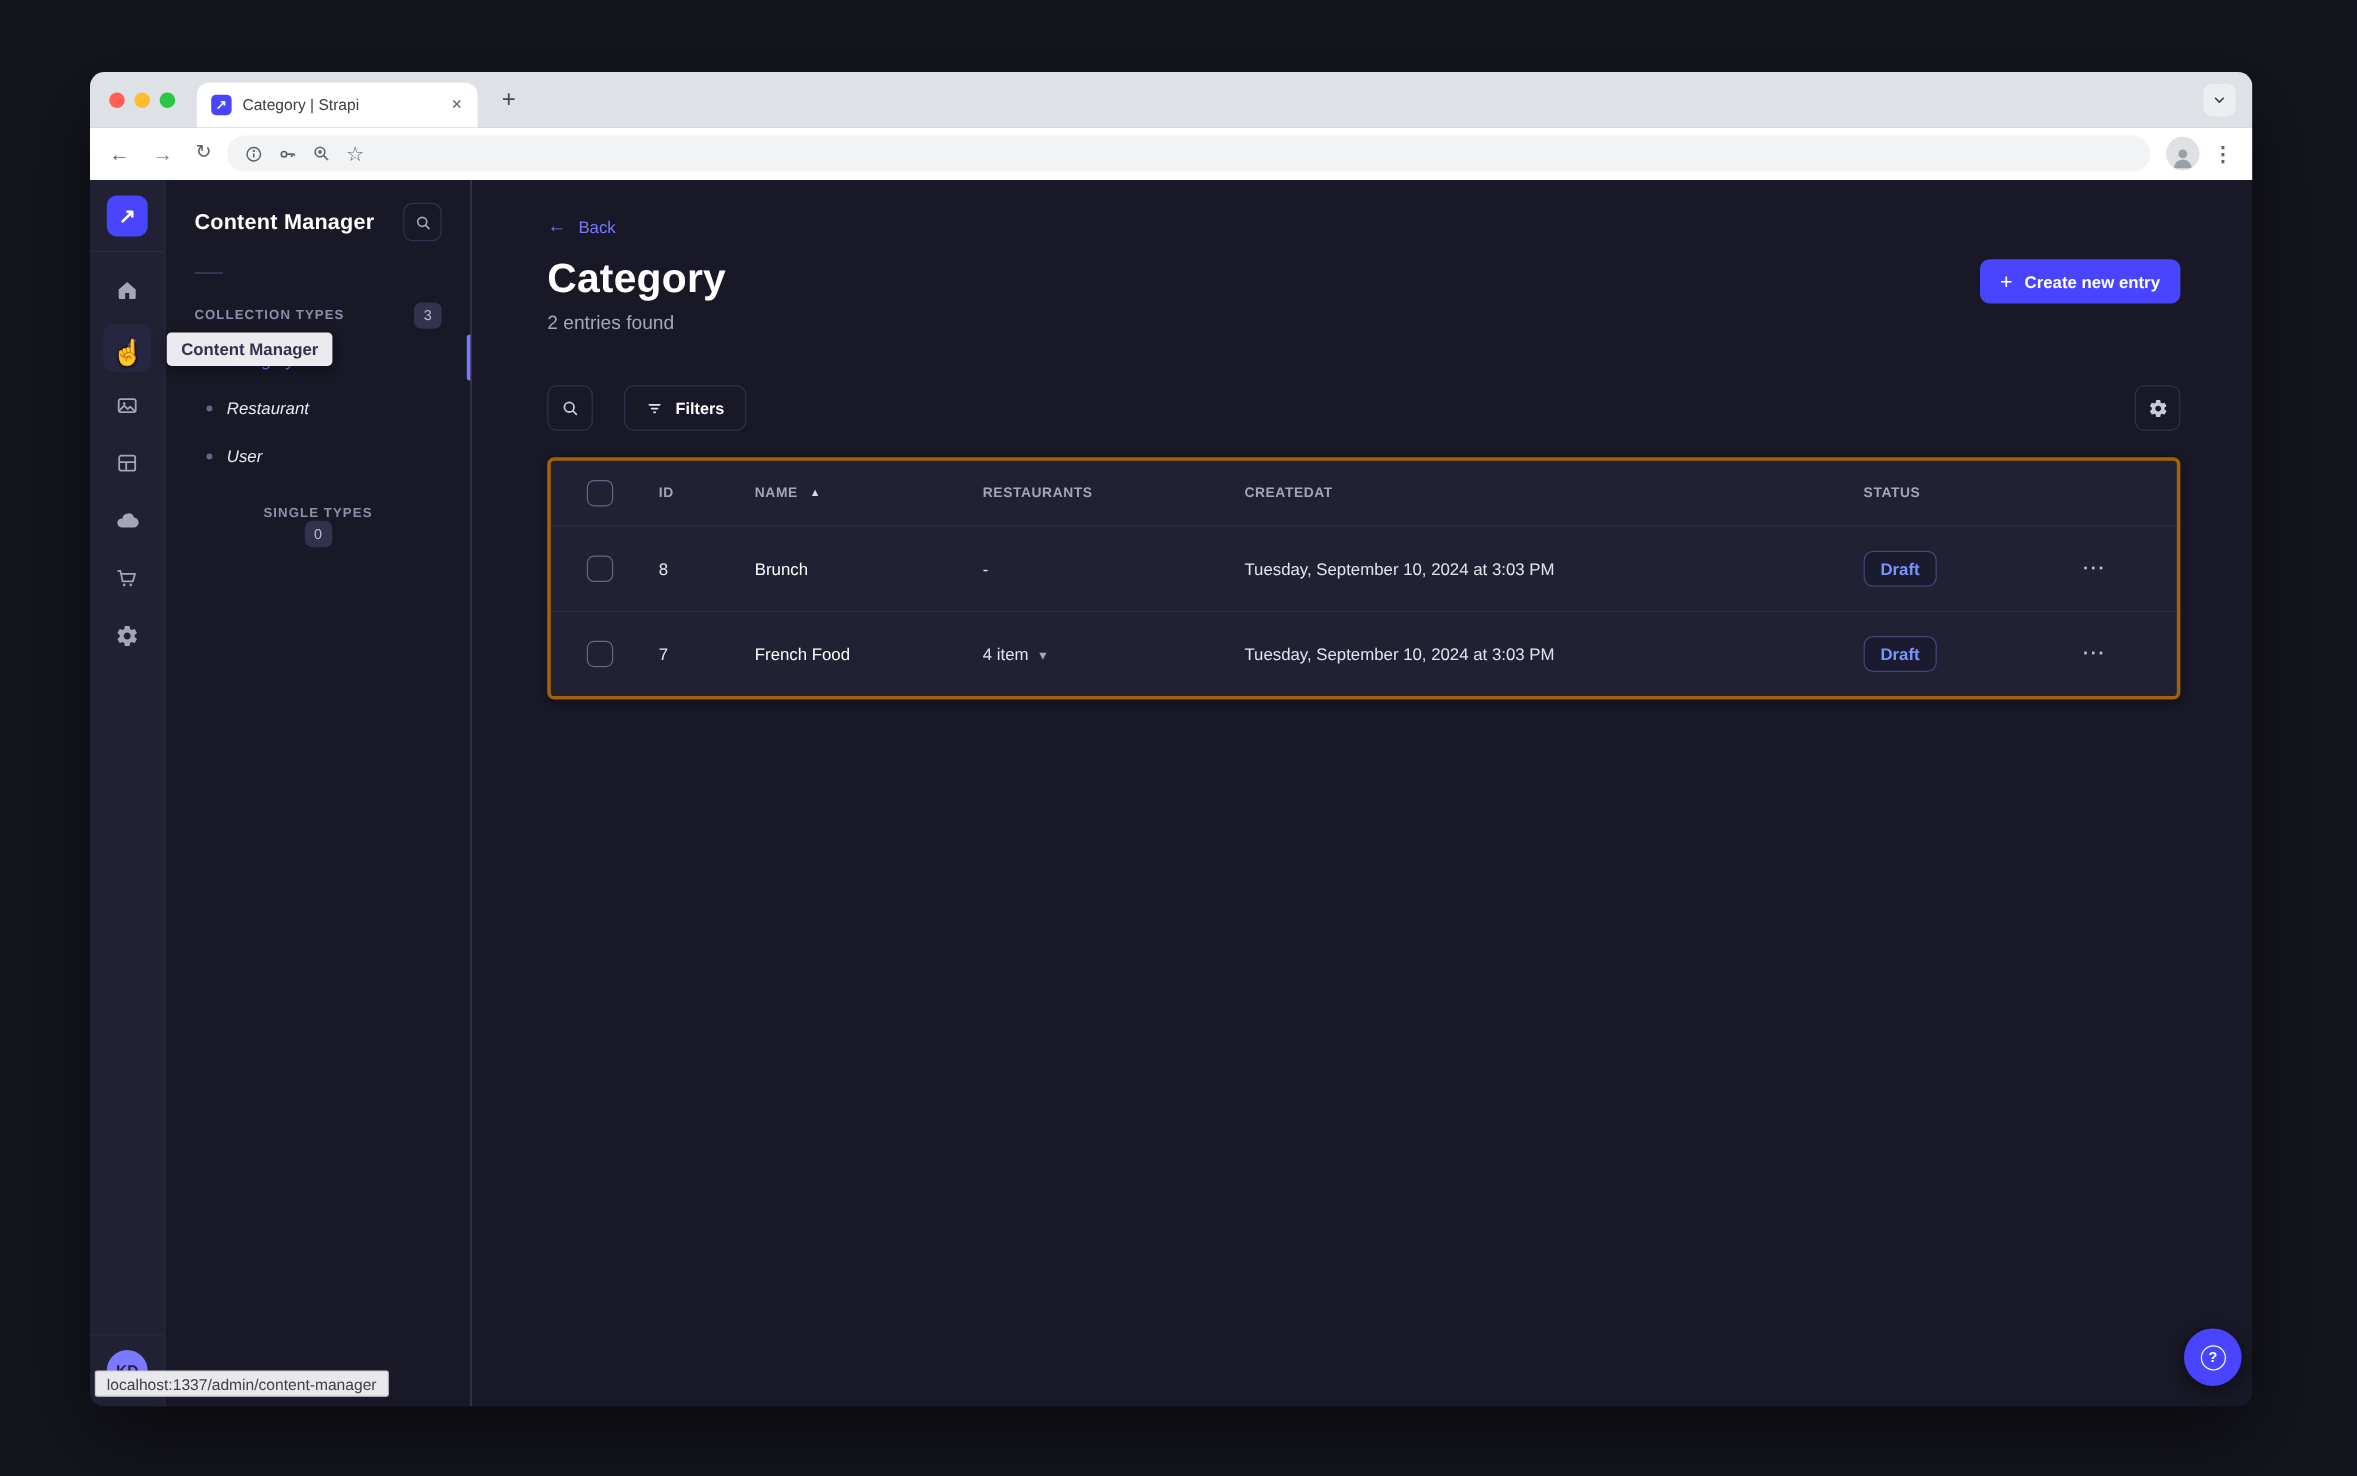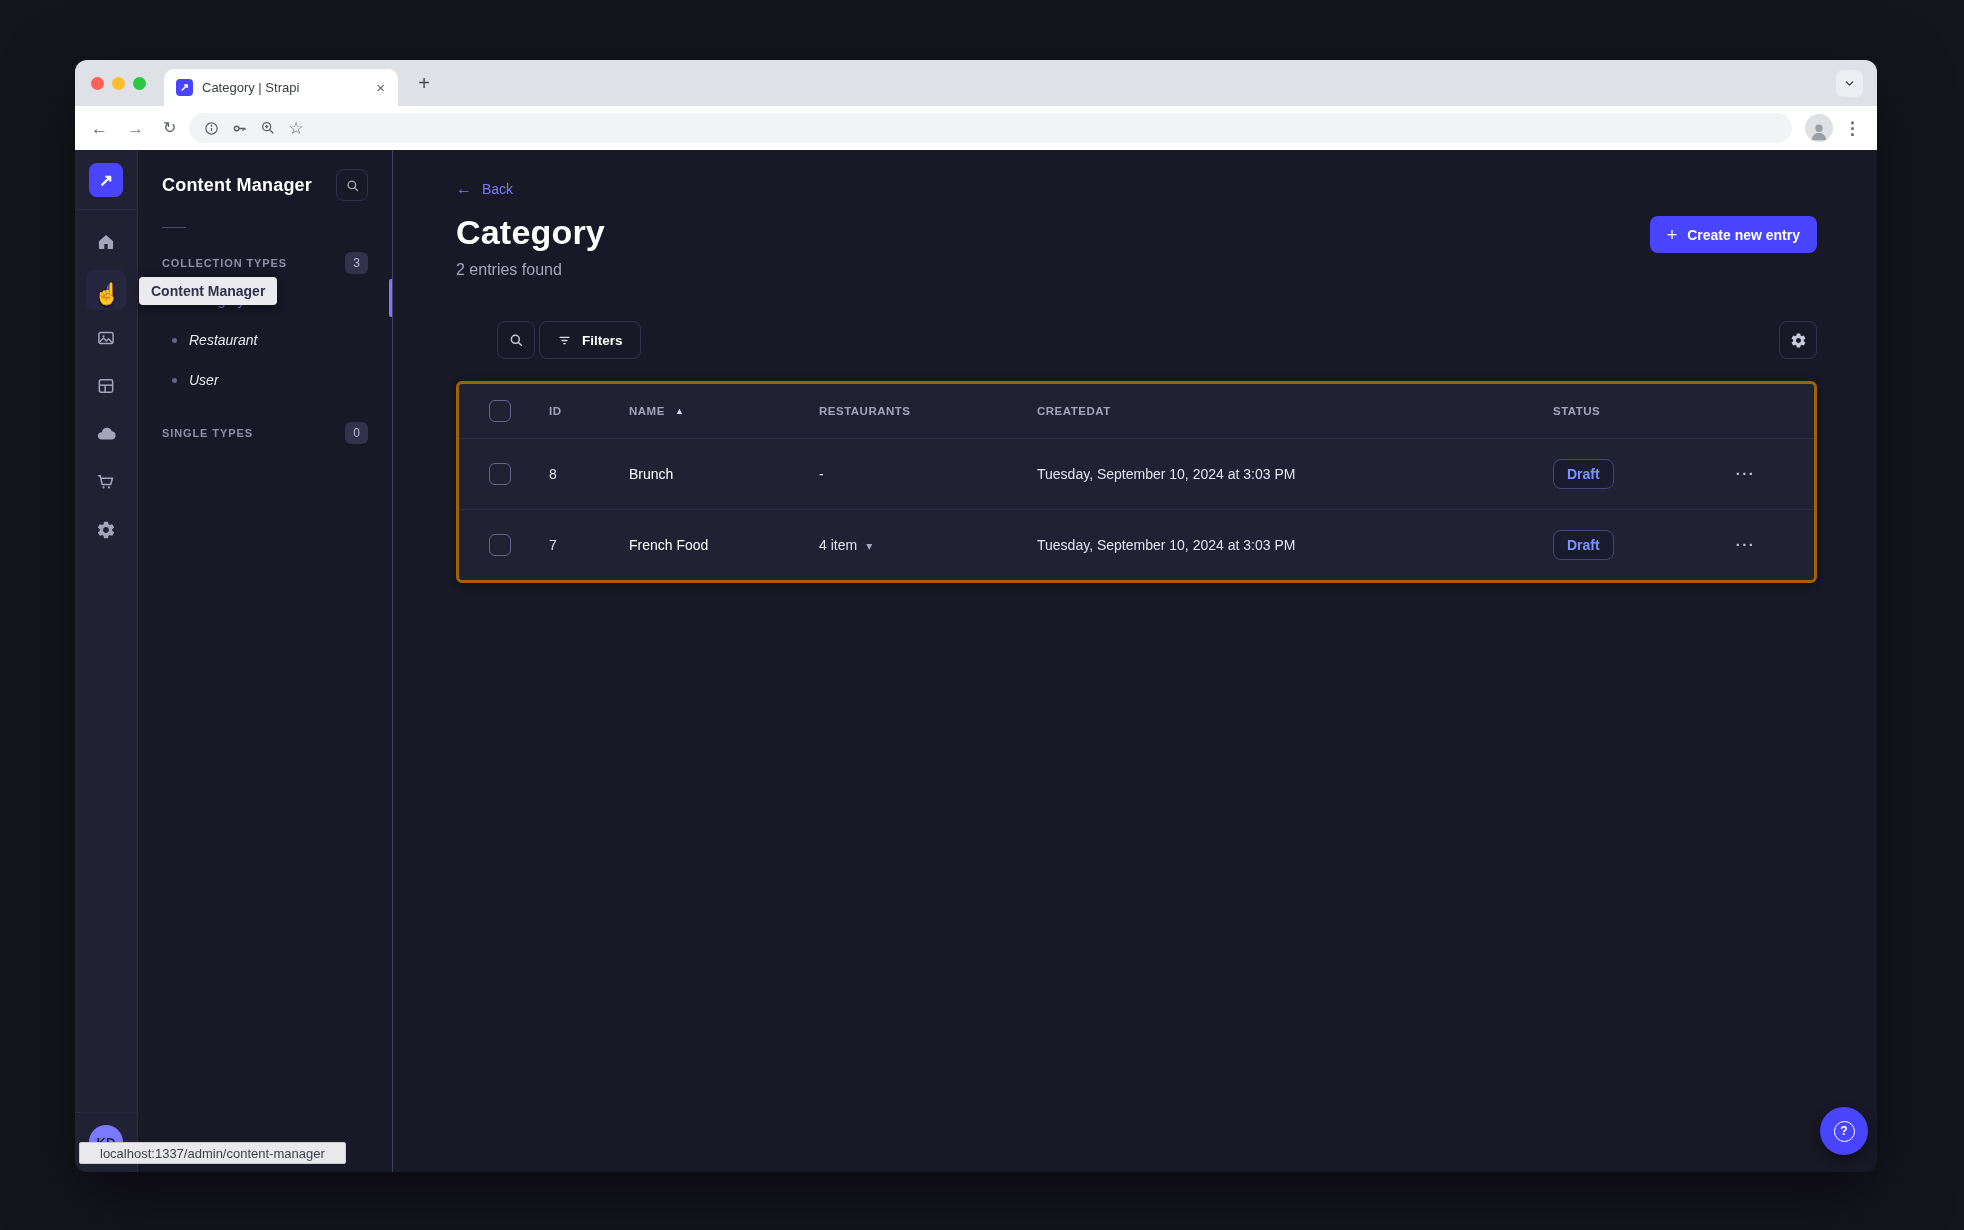--- a/index.html
+++ b/index.html
@@ -75,35 +75,35 @@
   .section-label { font-size:11px; font-weight:700; color:#8e8ea9; letter-spacing:.9px; }
   .section-badge { min-width:23px; height:22px; padding:0 5px; border-radius:6px; background:#32324d; color:#bcbcd2;
     font-size:12px; display:flex; align-items:center; justify-content:center; }
   .subnav ul { list-style:none; margin-top:6px;font-style:italic; }
   .subnav li { height:40px; display:flex; align-items:center; gap:12px; padding-left:10px; font-size:14px; color:#e8e8f0; }
   .subnav li .bullet { width:5px; height:5px; border-radius:50%; background:#666687; flex:none; }
   .subnav li.active { color:#7b79ff; }
   .subnav li.active .bullet { background:#7b79ff; }
   .subnav li.active::after { content:""; position:absolute; right:0; width:3px; height:38px; background:#7b79ff;
     border-radius:2px 0 0 2px; transform:translateY(-2px); }
-  .section-row.single { margin-top:22px; }
+  .section-row.single { margin-top:22px;flex-direction:column; }
 
   
   .content { flex:1; position:relative; padding:30px 60px 0 63px; min-width:0; }
   .back-row { display:inline-flex; align-items:center; gap:10px; color:#7b79ff; font-size:14px; }
   .back-arrow { font-size:16px; line-height:1; }
   .title-row { display:flex; align-items:flex-start; justify-content:space-between; margin-top:16px; }
   .page-title { font-size:34px; font-weight:700; color:#ffffff; letter-spacing:.2px; line-height:1.1; }
   .create-btn { height:37px; border:none; border-radius:8px; background:#4945ff; color:#fff; font-size:14px; font-weight:600;
     font-family:inherit; display:flex; align-items:center; gap:10px; padding:0 17px; margin-top:2px; }
   .create-btn .plus { font-size:18px; font-weight:400; line-height:1; }
   .subtitle { margin-top:8px; font-size:16px; color:#a5a5ba; }
 
   .filters-row { margin-top:42px; display:flex; align-items:center; justify-content:space-between; }
-  .filters-left { display:flex; align-items:center; gap:4px;margin-left:41px; }
+  .filters-left { display:flex; align-items:center; gap:26px; }
   .icon-btn { width:38px; height:38px; border-radius:8px; border:1px solid #32324d; background:transparent; color:#c9c9da;
     display:flex; align-items:center; justify-content:center; }
   .filters-btn { height:38px; border-radius:8px; border:1px solid #32324d; background:transparent; color:#ffffff;
     font-size:13.5px; font-weight:600; font-family:inherit; display:flex; align-items:center; gap:10px; padding:0 17px; }
   .filters-btn svg { color:#e2e2ee; }
 
   
   .card { margin-top:22px; background:#212134; border:3px solid #a16207; border-radius:6px; overflow:hidden;
     box-shadow:0 2px 8px rgba(0,0,0,.25); }
   table { width:100%; border-collapse:collapse; table-layout:fixed; }
@@ -123,21 +123,21 @@
   
   .fab { position:absolute; right:9px; bottom:17px; width:48px; height:48px; border-radius:50%; background:#4945ff; border:none;
     display:flex; align-items:center; justify-content:center; box-shadow:0 4px 12px rgba(0,0,0,.4); }
   .fab-q { width:21px; height:21px; border:1.5px solid #ffffff; border-radius:50%; color:#ffffff; font-size:12px; font-weight:700;
     display:flex; align-items:center; justify-content:center; }
 
   .tooltip-cm { position:absolute; left:64px; top:217px; height:28px; line-height:28px; padding:0 12px; z-index:50;
     background:#eaeaef; color:#32324d; font-size:14px; font-weight:700; border-radius:4px; box-shadow:0 2px 10px rgba(0,0,0,.4); }
   .hand-cursor { position:absolute; left:19px; top:222px; z-index:60; font-size:21px; color:#ffffff;
     text-shadow:0 0 2px #000, 0 1px 2px #000; }
-  .status-tooltip { position:absolute; left:4px; bottom:8px; z-index:40; height:22px; line-height:21px; padding:0 20px;
+  .status-tooltip { position:absolute; left:4px; bottom:8px; z-index:40; height:22px; line-height:21px; padding:0 9px;
     background:#e9e9ec; border:1px solid #c9c9ce; border-radius:2px; color:#3f4248; font-size:13px; }
 </style>
 </head>
 <body>
 
 <div class="window">
 
   <div class="tabstrip">
     <div class="traffic">
       <span class="tl red"></span>

